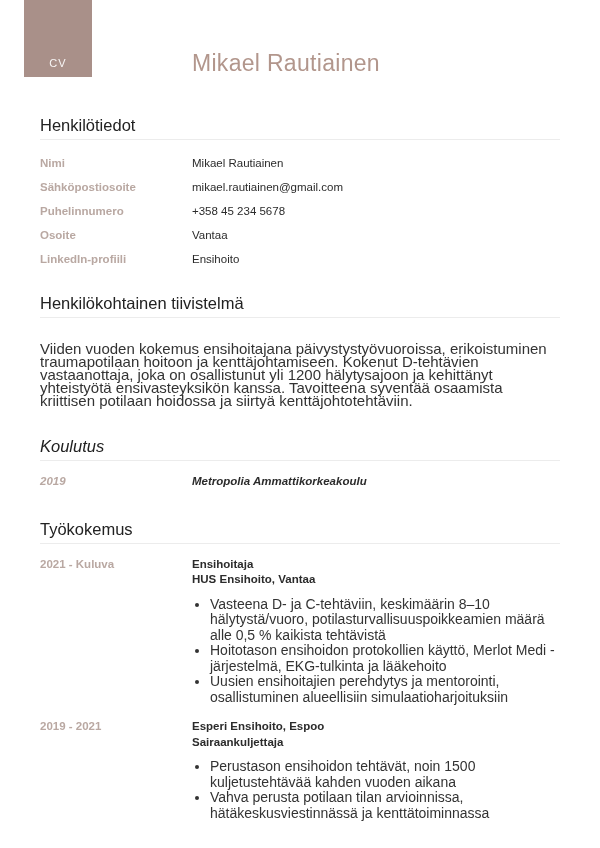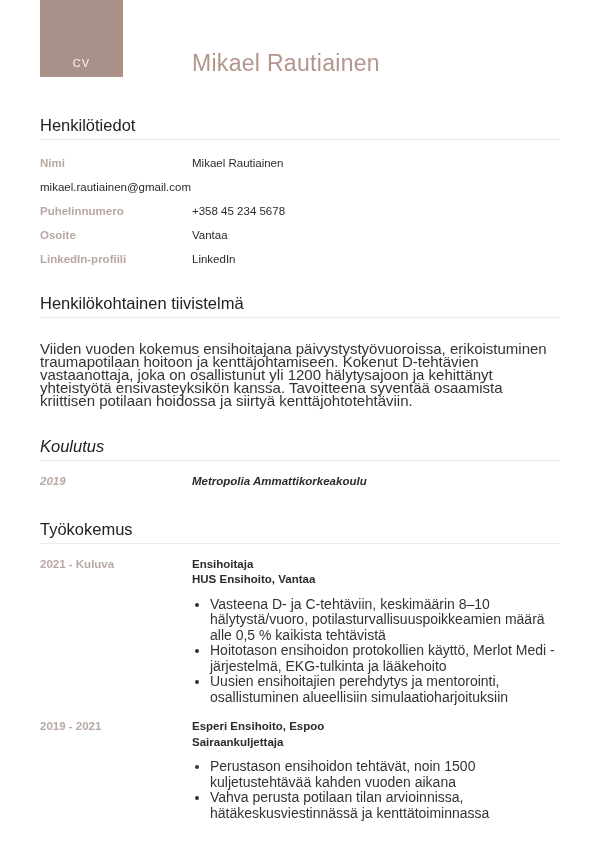--- a/index.html
+++ b/index.html
@@ -11,22 +11,22 @@
     background:#ffffff;
     font-family:"Liberation Sans", sans-serif;
     color:#333333;
     overflow:hidden;
   }
   .content { padding:0 40px; }
 
   
   .header { position:relative; height:90px; }
   .cv-block {
-    position:absolute; left:40px; top:0;
-    width:83px; height:77px;
+    position:absolute; left:24px; top:0;
+    width:68px; height:77px;
     background:#a99089;
     display:flex; align-items:flex-end; justify-content:center;
   }
   .cv-block .cv-text {
     color:rgba(255,255,255,0.92);
     font-size:11px; letter-spacing:1px;
     padding-bottom:8px;
   }
   .doc-title {
     position:absolute; left:192px; top:50px;
@@ -97,33 +97,34 @@
 
     <div class="section section-pi">
       <h2>Henkilötiedot</h2>
       <hr class="rule">
       <div class="fields">
         <div class="row">
           <span class="label">Nimi</span>
           <span class="value">Mikael Rautiainen</span>
         </div>
         <div class="row">
+          <span class="label">Sähköpostiosoite</span>
           <span class="value">mikael.rautiainen@gmail.com</span>
         </div>
         <div class="row">
           <span class="label">Puhelinnumero</span>
           <span class="value">+358 45 234 5678</span>
         </div>
         <div class="row">
           <span class="label">Osoite</span>
           <span class="value">Vantaa</span>
         </div>
         <div class="row">
           <span class="label">LinkedIn-profiili</span>
-          <span class="value">LinkedIn</span>
+          <span class="value">Ensihoito</span>
         </div>
       </div>
     </div>
 
     <div class="section section-sum">
       <h2>Henkilökohtainen tiivistelmä</h2>
       <hr class="rule">
       <p class="summary-text">Viiden vuoden kokemus ensihoitajana päivystystyövuoroissa, erikoistuminen traumapotilaan hoitoon ja kenttäjohtamiseen. Kokenut D-tehtävien vastaanottaja, joka on osallistunut yli 1200 hälytysajoon ja kehittänyt yhteistyötä ensivasteyksikön kanssa. Tavoitteena syventää osaamista kriittisen potilaan hoidossa ja siirtyä kenttäjohtotehtäviin.</p>
     </div>
 

